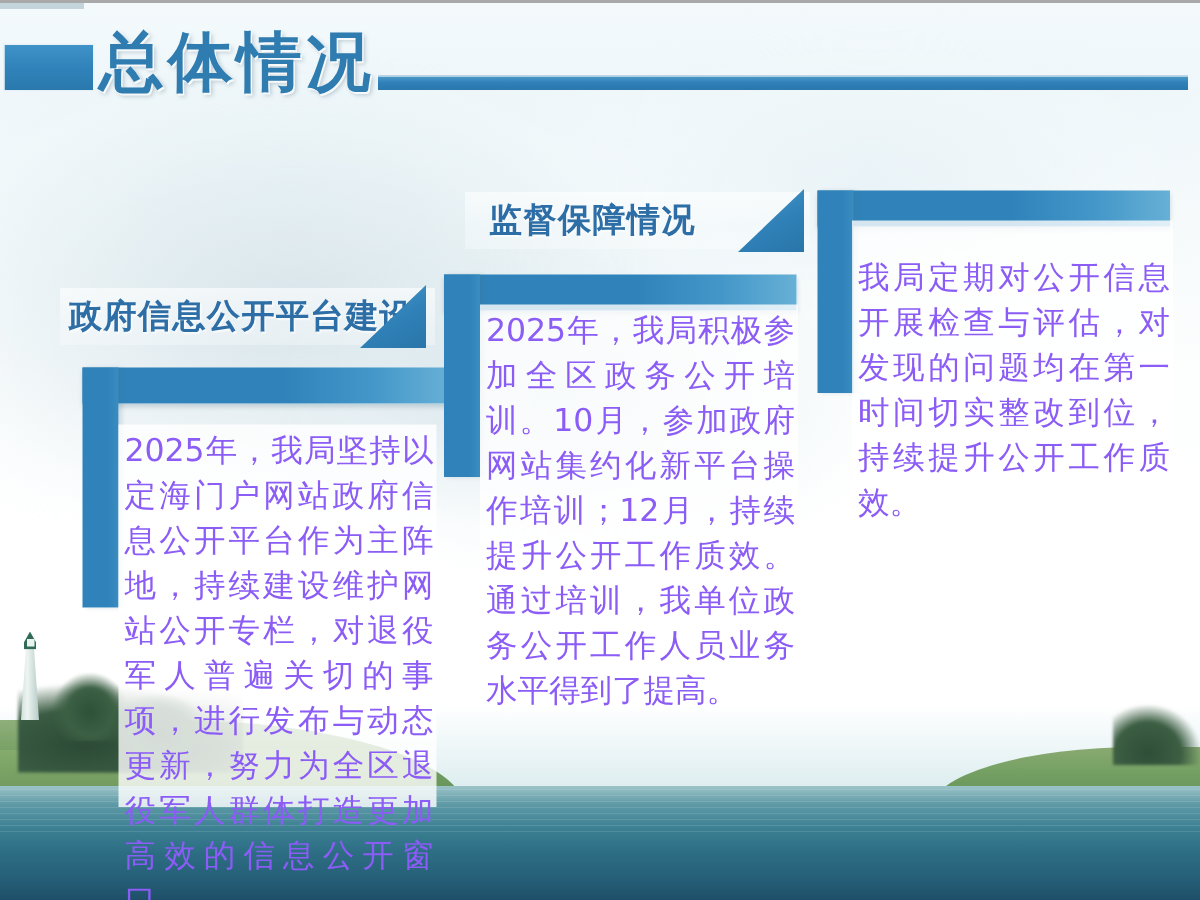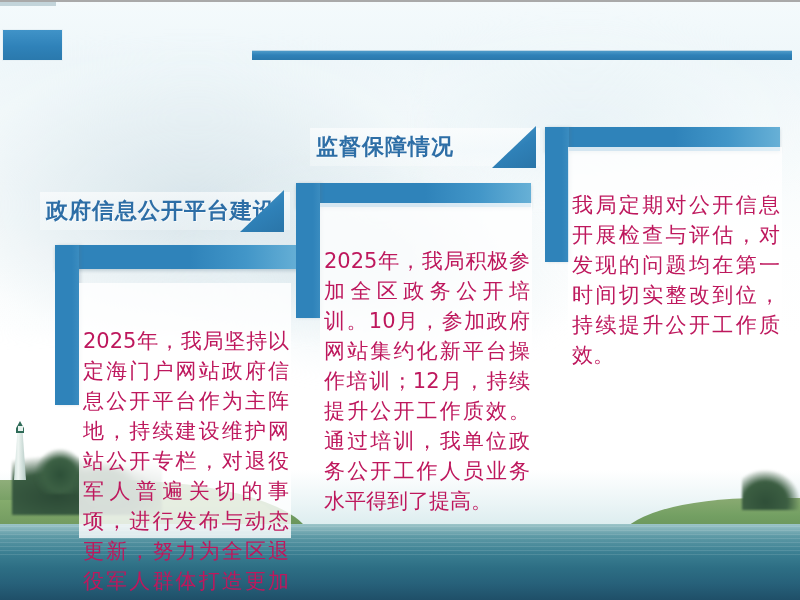--- a/index.html
+++ b/index.html
@@ -268,26 +268,25 @@
   .col-body {
     position: absolute;
     background: rgba(255,255,255,0.80);
     box-sizing: border-box;
     padding: 2px 2px 2px 4px;
   }
   .col-body-text {
     font-family: "DejaVu Sans", "Liberation Sans", sans-serif;
     font-size: 21px;
     line-height: 30px;
-    color: #be185d;
+    color: #8b5cf6;
     letter-spacing: 0px;
     text-align: justify;
     text-justify: inter-character;
     word-break: break-all;
-    margin-top: 41px;
   }
 </style>
 </head>
 <body>
 
 <div id="slide">
 
   <div class="bg-sky"></div>
   <div class="bg-cloud-a"></div>
   <div class="bg-cloud-b"></div>
@@ -303,41 +302,42 @@
   <div class="lh-body"></div>
   <div class="lh-top"></div>
   <div class="lh-lamp"></div>
   <div class="bg-sea"></div>
   <div class="bg-sea-shimmer"></div>
 
   <div class="top-edge"></div>
   <div class="top-left-band"></div>
 
   <div class="title-box"></div>
+  <div class="title-text">总体情况</div>
   <div class="title-rule"></div>
 
   <div class="col">
     <div class="col-header" style="left:40px; top:192px; width:250px;">
       <span class="col-header-text" style="margin-left:6px;">政府信息公开平台建设</span>
     </div>
     <div class="col-header-arrow" style="left:240px; top:190px;"></div>
 
     <div class="bracket">
       <div class="bracket-top" style="left:55px;  top:245px; width:245px;"></div>
       <div class="bracket-left" style="left:55px;  top:245px; height:160px;"></div>
     </div>
 
     <div class="col-body" style="left:79px; top:283px; width:212px; height:255px;">
       <div class="col-body-text">2025年，我局坚持以定海门户网站政府信息公开平台作为主阵地，持续建设维护网站公开专栏，对退役军人普遍关切的事项，进行发布与动态更新，努力为全区退役军人群体打造更加高效的信息公开窗口。</div>
     </div>
   </div>
 
   <div class="col">
     <div class="col-header" style="left:310px; top:128px; width:230px;">
-      <span class="col-header-text" style="margin-left:6px;">监督保障情况</span>
+      <span class="col-header-text" style="margin-left:16px;">监督保障情况</span>
     </div>
     <div class="col-header-arrow" style="left:492px; top:126px;"></div>
 
     <div class="bracket">
       <div class="bracket-top" style="left:296px; top:183px; width:235px;"></div>
       <div class="bracket-left" style="left:296px; top:183px; height:135px;"></div>
     </div>
 
     <div class="col-body" style="left:320px; top:203px; width:212px; height:235px;">
       <div class="col-body-text">2025年，我局积极参加全区政务公开培训。10月，参加政府网站集约化新平台操作培训；12月，持续提升公开工作质效。通过培训，我单位政务公开工作人员业务水平得到了提高。</div>

